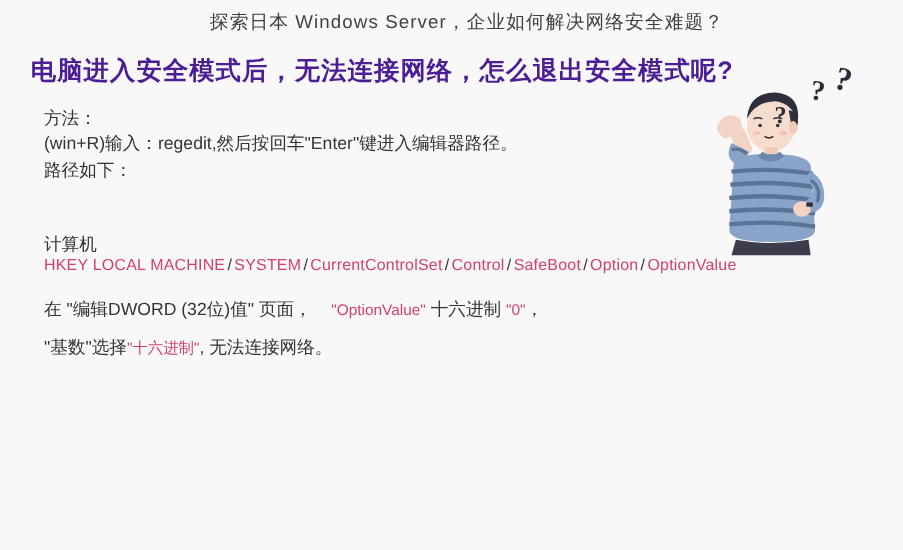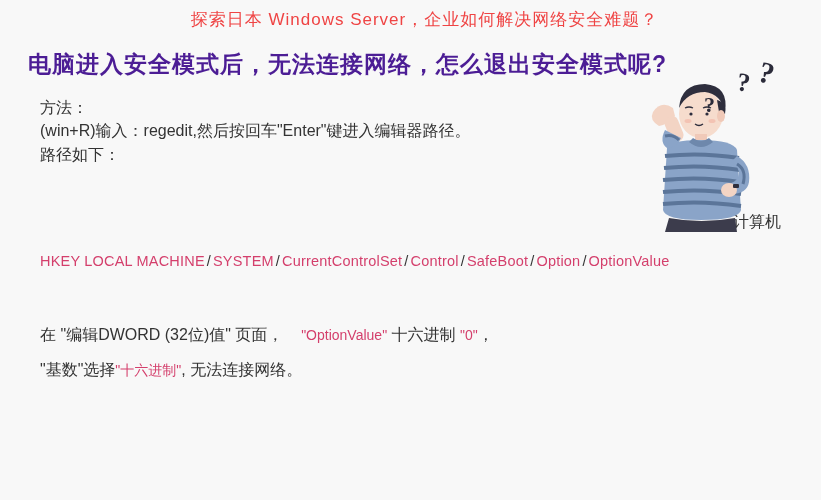--- a/index.html
+++ b/index.html
@@ -8,46 +8,46 @@
     background: #f8f8f8;
     width: 821px;
     height: 500px;
     overflow: hidden;
     color: #333;
     position: relative;
   }
   .top-banner {
     text-align: center;
     font-size: 17px;
-    color: #ef4444;
+    color: #404040;
     padding: 8px 0 12px 0;
     letter-spacing: 1px;
     font-weight: 300;
     margin-left: 28px;
   }
   .heading {
     font-size: 23px;
     font-weight: 900;
     padding: 6px 0 18px 28px;
     letter-spacing: 1px;
     color: #4c1d95;
   }
   .content {
     padding: 0 40px;
     position: relative;
   }
   .line1 { font-size: 16px; }
   .line2 { font-size: 16px; margin-bottom: 2px; max-width: 520px; line-height: 1.5; }
   .line3 { font-size: 16px; margin-bottom: 46px; }
-  .computer-label { font-size: 16px; margin-bottom: 20px; text-align: right; }
+  .computer-label { font-size: 16px; margin-bottom: 0; }
   .reg-path {
     font-size: 14.5px;
     color: #d43f6c;
     letter-spacing: 0.2px;
-    margin-bottom: 56px;
+    margin-bottom: 22px;
     white-space: nowrap;
   }
   .reg-path .slash { color: #333; padding: 0 2px; display: inline-block; }
   .lineA { font-size: 16px; margin-bottom: 14px; }
   .lineB { font-size: 16px; }
   .pink-sm { color: #d43f6c; font-size: 14px; }
 
   
   .illus {
     position: absolute;

